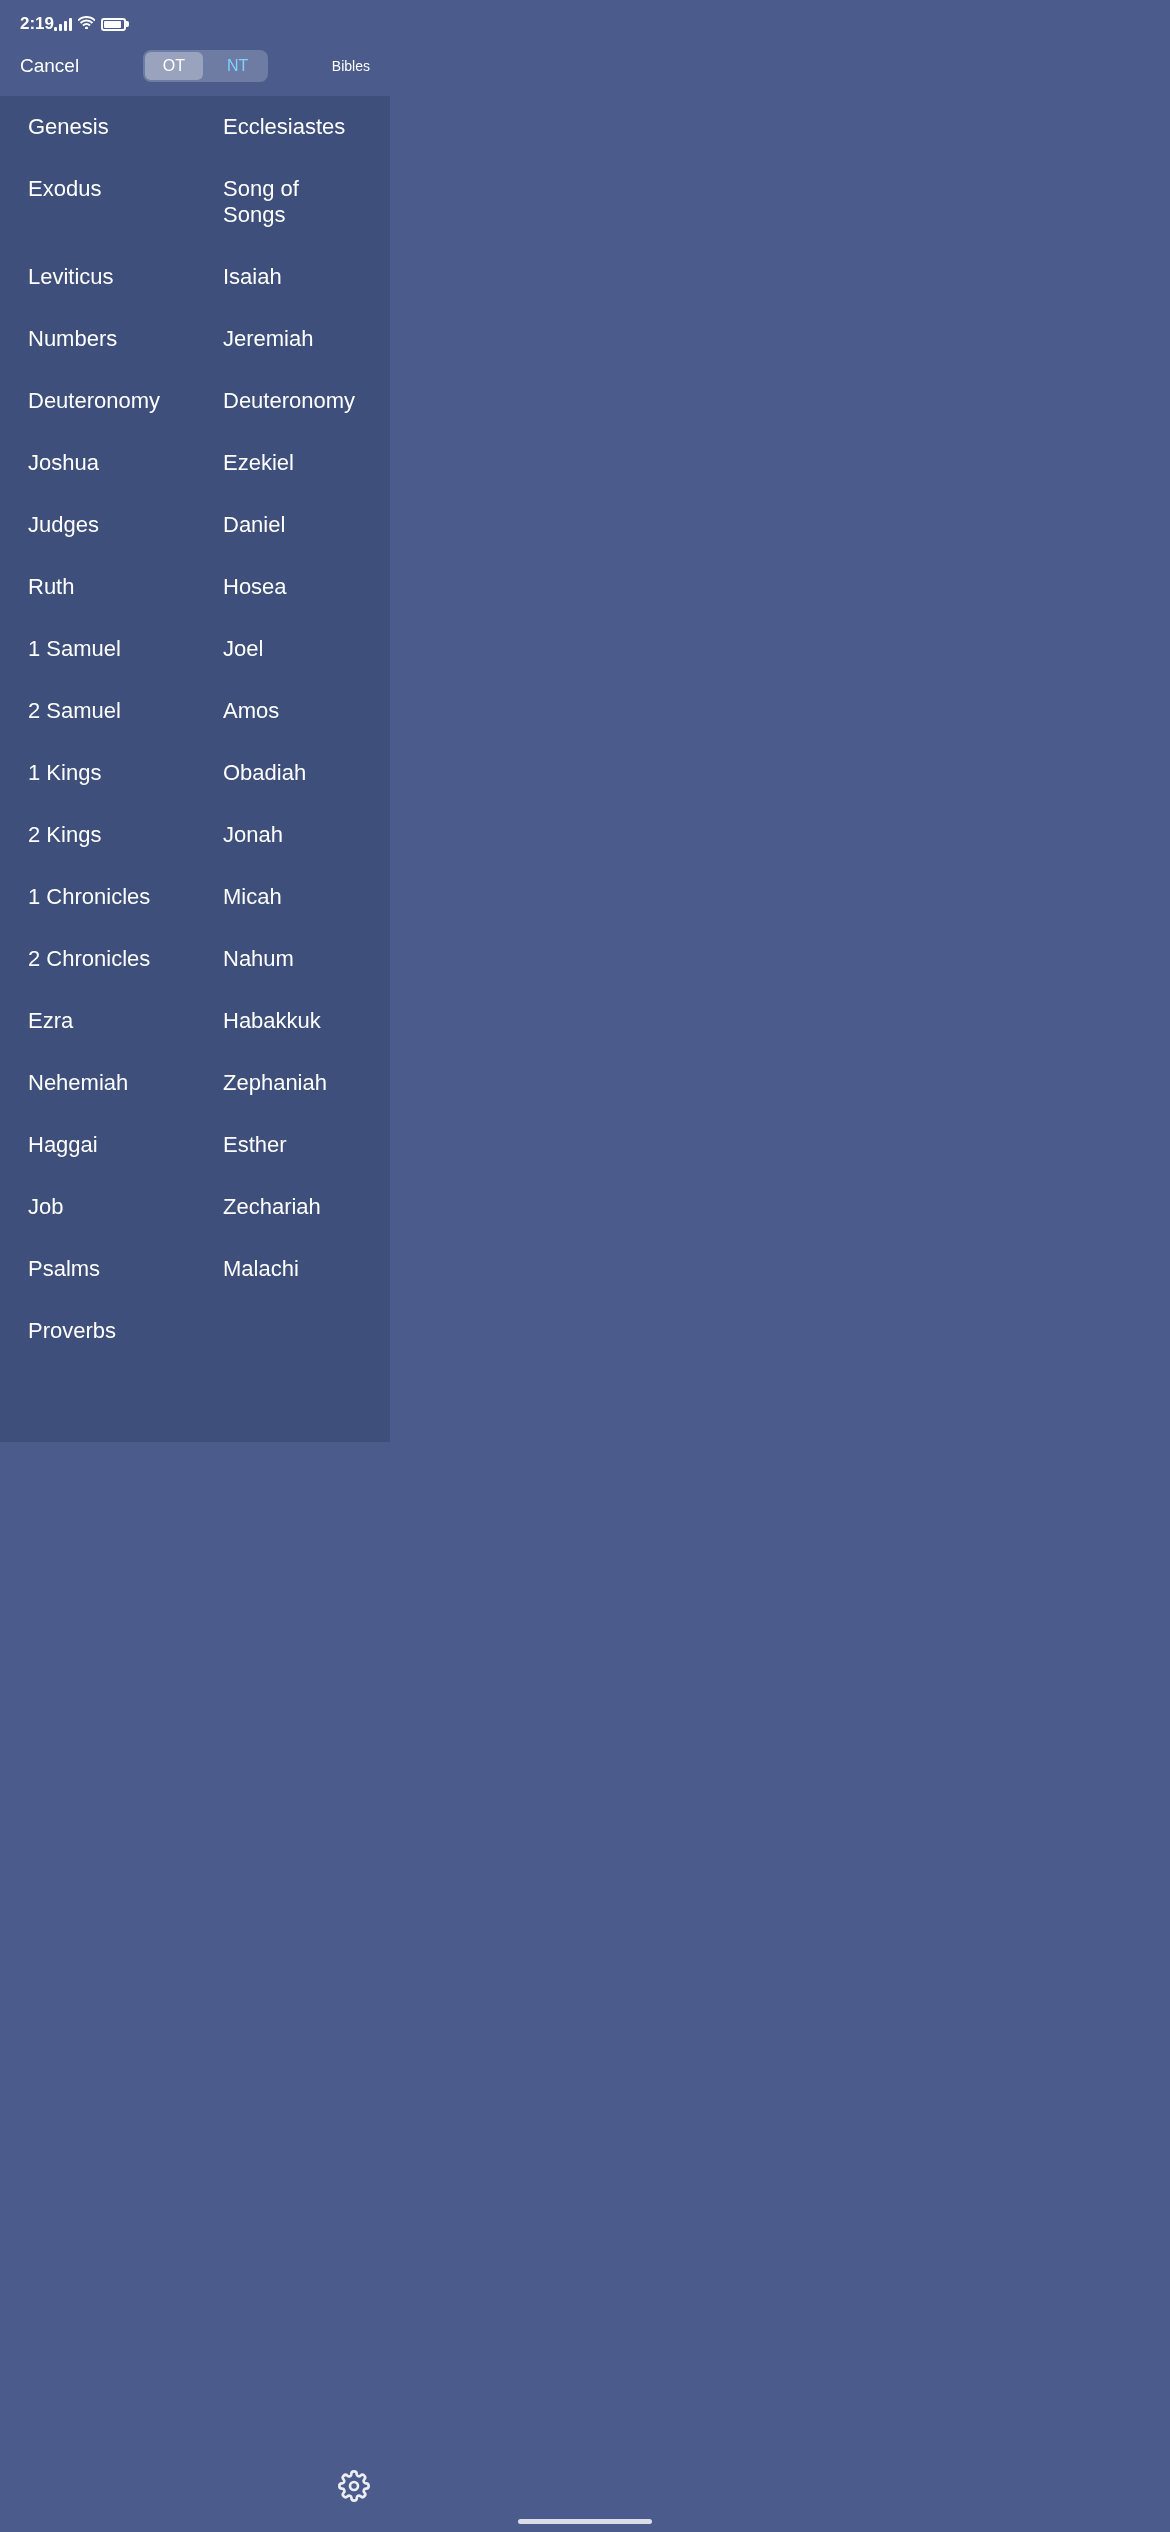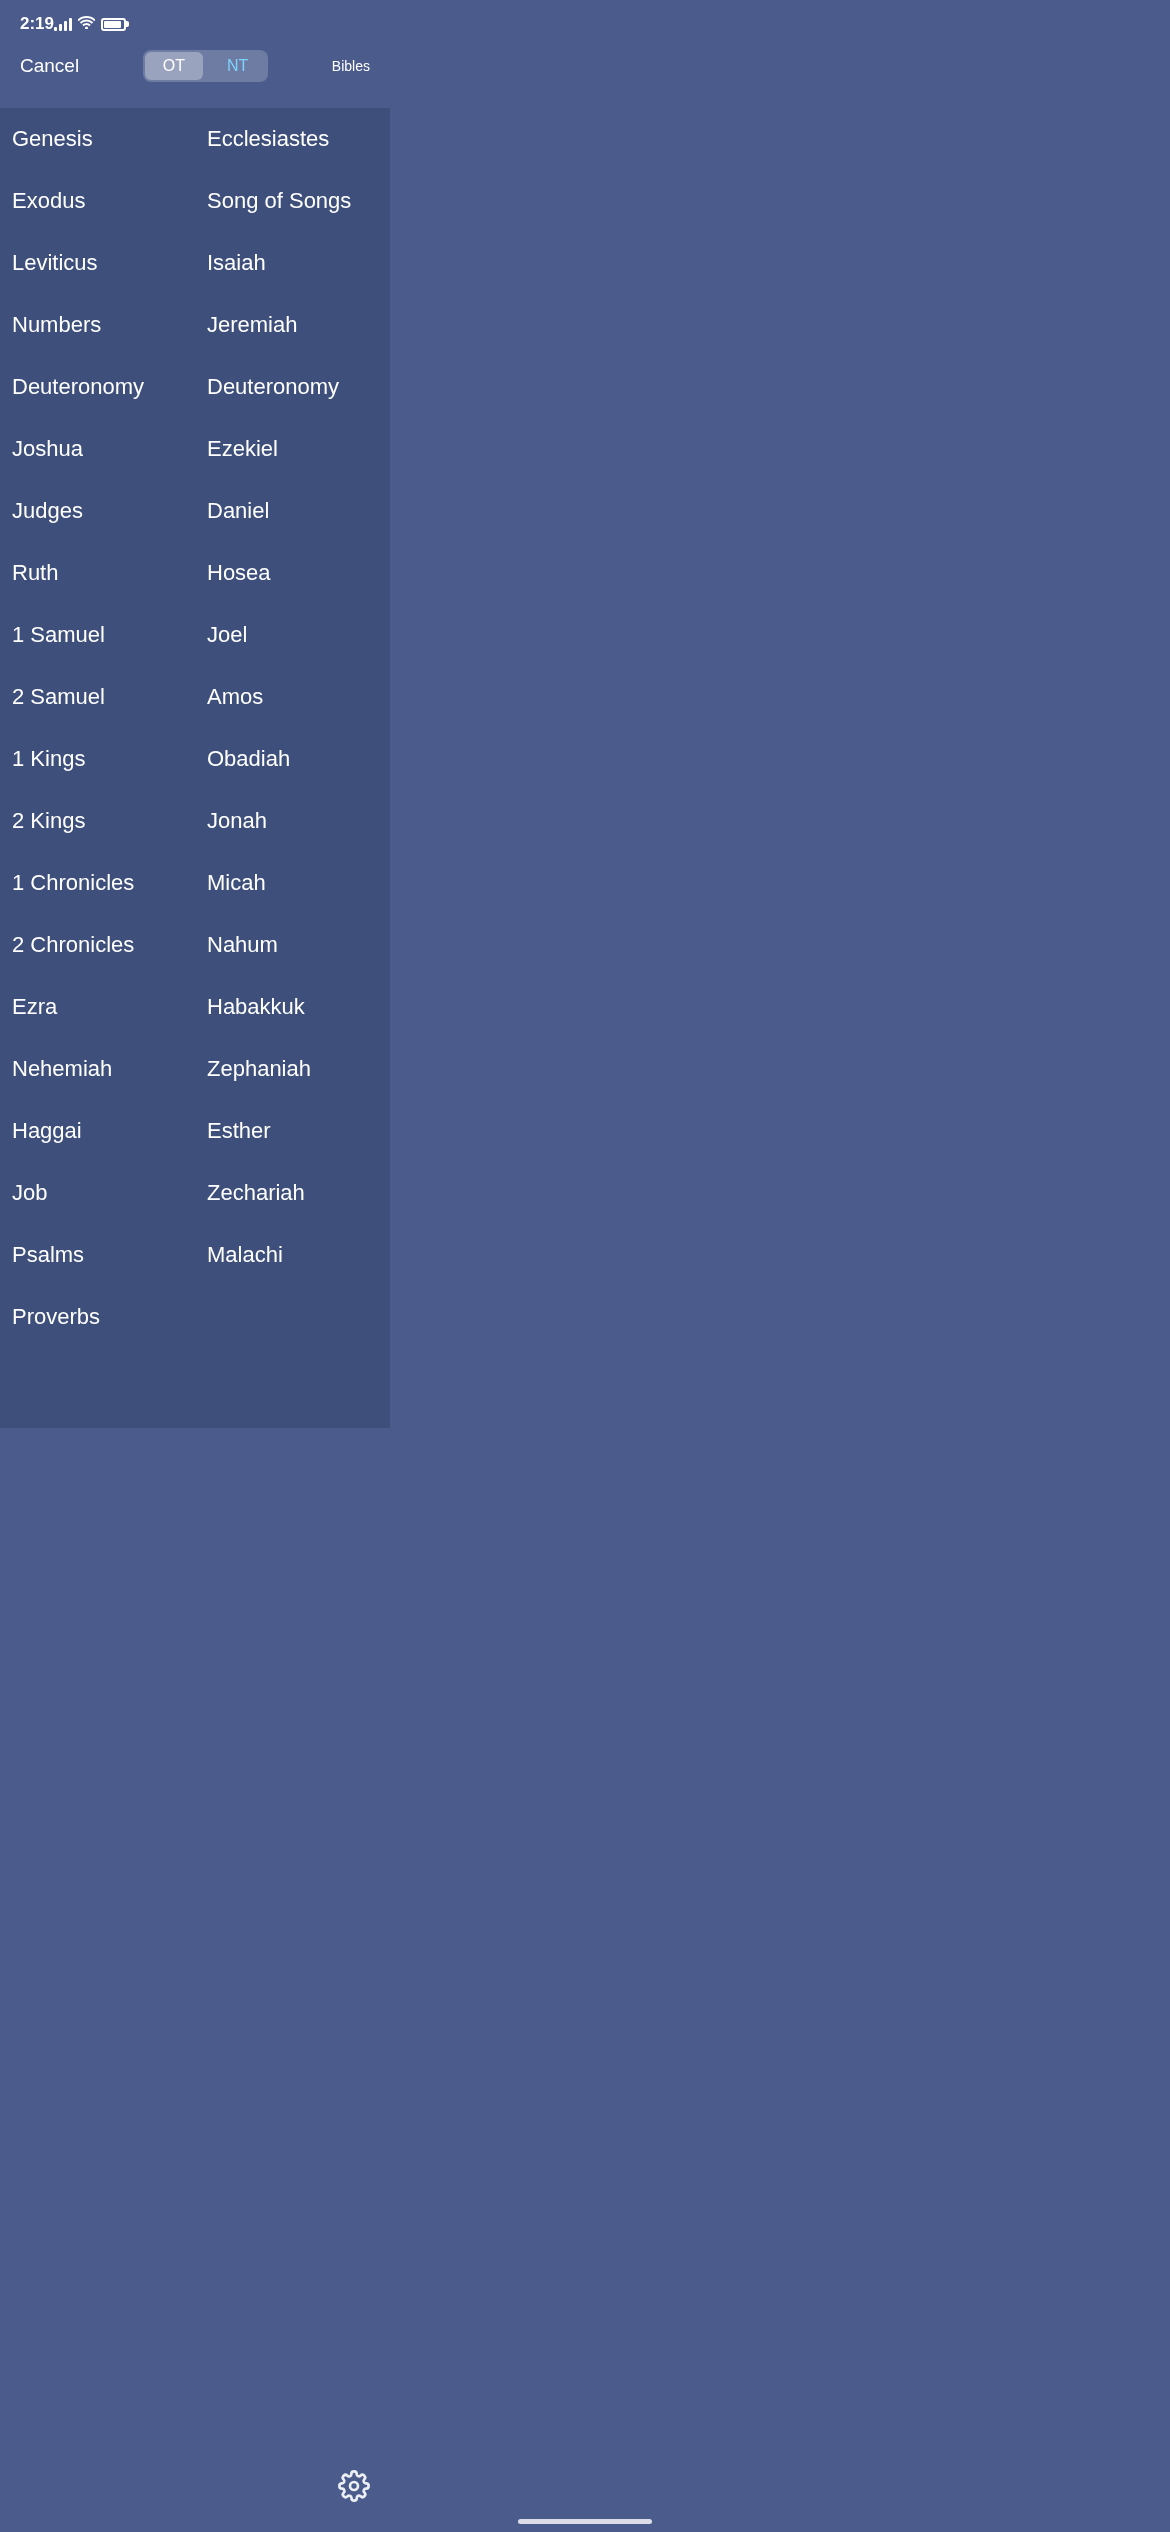--- a/index.html
+++ b/index.html
@@ -90,21 +90,21 @@
       width: 90%;
       background: white;
       border-radius: 1px;
     }
 
     
     .nav-bar {
       display: flex;
       align-items: center;
       justify-content: space-between;
-      padding: 8px 20px 26px;
+      padding: 8px 20px 14px;
       background: #4a5b8c;
     }
 
     .nav-cancel {
       font-size: 19px;
       color: white;
       font-weight: 400;
       cursor: pointer;
     }
 
@@ -141,21 +141,21 @@
 
     
     .book-list {
       background: #3d4f7a;
       display: grid;
       grid-template-columns: 1fr 1fr;
       padding: 0 0 80px 0;
     }
 
     .book-item {
-      padding: 18px 12px;
+      padding: 18px 28px;
       font-size: 22px;
       font-weight: 400;
       color: white;
       cursor: pointer;
       border-bottom: none;
     }
 
     
     .bottom-bar {
       position: fixed;

